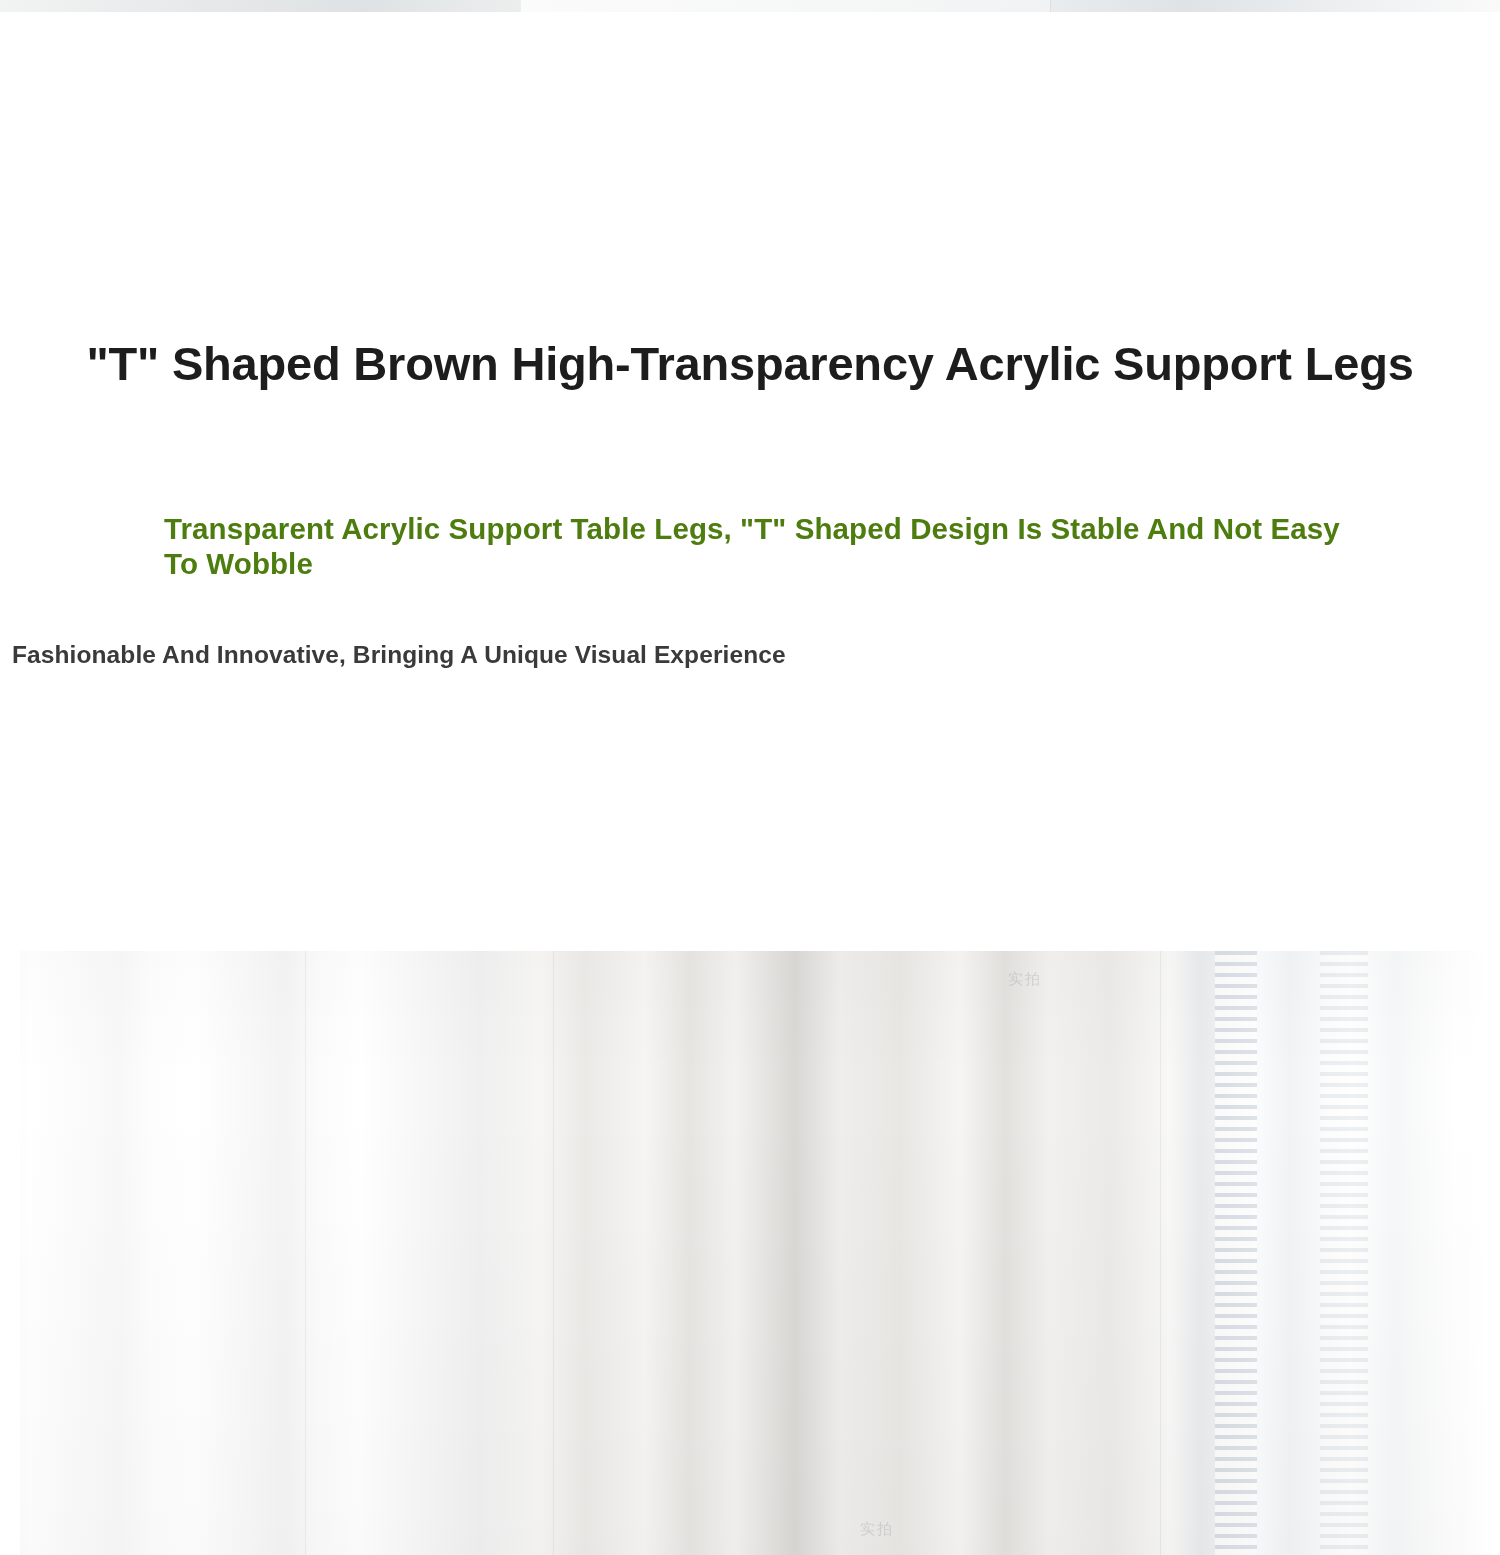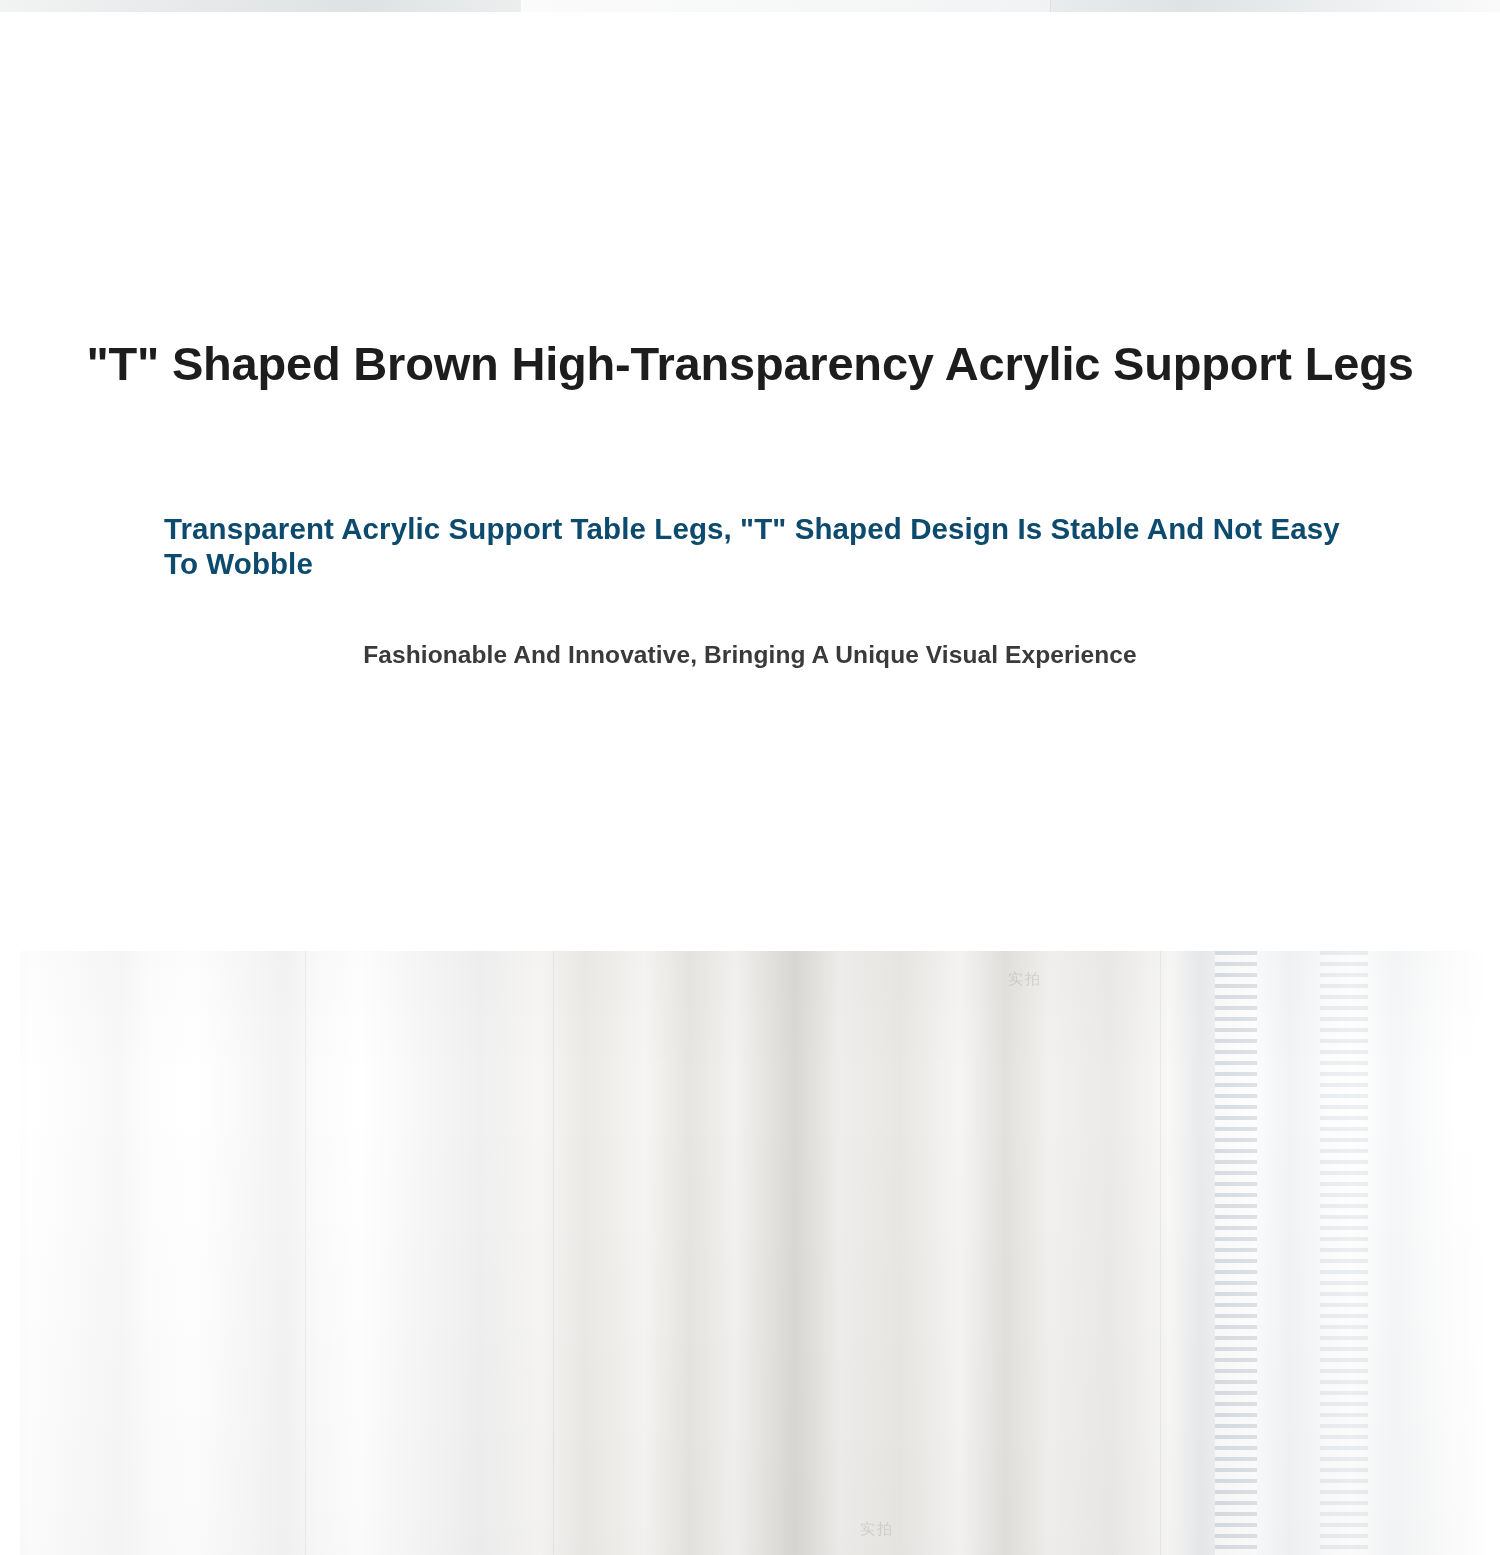--- a/index.html
+++ b/index.html
@@ -75,32 +75,32 @@
 
   
   .subhead {
     position: absolute;
     left: 164px;
     top: 481px;
     width: 1180px;
     font-size: 29.5px;
     line-height: 1.22;
     font-weight: 700;
-    color: #0c4a6e;
+    color: #4d7c0f;
     letter-spacing: 0.1px;
     background: rgba(255,255,255,0.5);
   }
 
   
   .tagline-wrap {
     position: absolute;
     left: 0;
     top: 610px;
     width: 1500px;
-    text-align: center;
+    text-align: left;
   }
   .tagline {
     display: inline-block;
     font-size: 24.5px;
     line-height: 1.3;
     font-weight: 700;
     color: #3a3a3a;
     padding: 4px 12px;
     background: rgba(255,255,255,0.5);
     letter-spacing: 0.1px;

